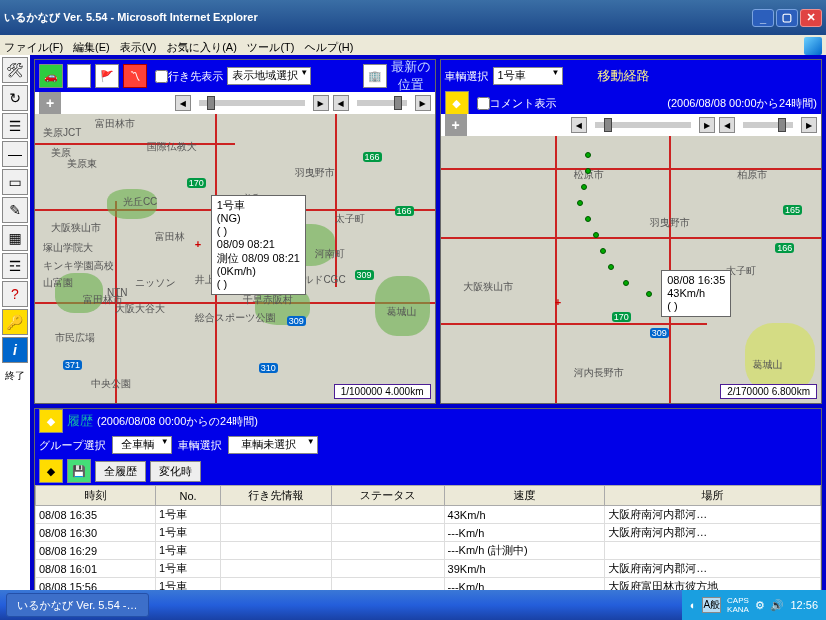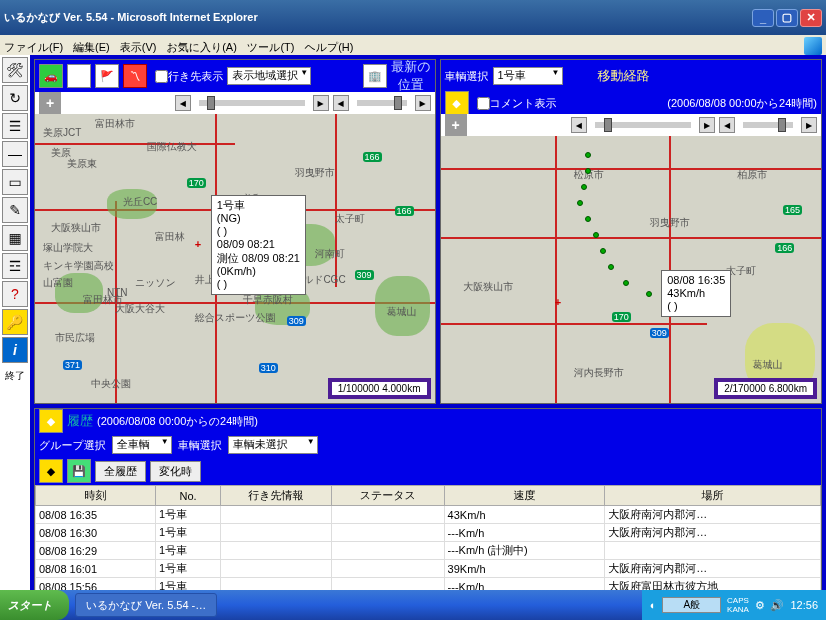--- a/index.html
+++ b/index.html
@@ -47,40 +47,40 @@
 .plus-btn{ width:22px; height:22px; background:#999; color:#fff; display:flex; align-items:center; justify-content:center; font-size:14px; font-weight:bold;}
 
 .map { flex:1; background:#d4d4c8; position:relative; overflow:hidden; }
 .map-line{ position:absolute; background:#cc2222; }
 .map-line.h{ height:2px; }
 .map-line.v{ width:2px; }
 .map-green{ position:absolute; background:#6ab04c; opacity:0.6; border-radius:40%;}
 .map-label{position:absolute; font-size:10px; color:#555; white-space:nowrap;}
 .route-badge{position:absolute; font-size:9px; color:#fff; background:#009944; border-radius:3px; padding:0 2px;}
 .route-badge.blue{background:#0066cc;}
-.scale-box{ position:absolute; bottom:4px; right:4px; background:#fff; border:4px solid #4c1d95; padding:1px 6px; font-size:10px;}
+.scale-box{ position:absolute; bottom:4px; right:4px; background:#fff; border:1px solid #4c1d95; padding:1px 6px; font-size:10px;}
 
 .info-popup{position:absolute; background:#fff; border:1px solid #666; padding:3px 5px; font-size:10px; line-height:1.2;}
 .track-dot{position:absolute; width:6px; height:6px; background:#0a0; border:1px solid #050; border-radius:50%;}
 
 .history-panel{ background:#fff; height:100%; border:1px solid #666; display:flex; flex-direction:column;}
 .hist-head{ background:#0000e8; color:#fff; height:24px; display:flex; align-items:center; padding:0 4px; gap:4px;}
-.hist-sub{ background:#0000e8; color:#fff; height:24px; display:flex; align-items:center; padding:0 4px; gap:6px;}
+.hist-sub{ background:#0000e8; color:#fff; height:24px; display:flex; align-items:center; padding:0 4px; gap:6px;text-align:center;}
 .hist-btns{ background:#0000e8; height:28px; display:flex; align-items:center; padding:0 4px; gap:4px;}
 .text-btn{ background:#eee; border:1px solid #888; padding:2px 8px; }
 .table-wrap{flex:1; overflow:auto; background:#fff;}
 table{ width:100%; border-collapse:collapse; font-size:10px;}
 th{ background:#ece9d8; border:1px solid #aaa; padding:2px; font-weight:normal;}
 td{ border:1px solid #ddd; padding:1px 3px; white-space:nowrap;}
 
 .taskbar{ position:absolute; bottom:0; left:0; right:0; height:30px; background:linear-gradient(to bottom,#3a78d6,#245edb,#1941a5); display:flex; align-items:center;}
 .start-btn{ height:30px; padding:0 16px 0 8px; background:linear-gradient(to bottom,#5fbb4e,#3a8e2e); color:#fff; font-weight:bold; font-style:italic; display:flex; align-items:center; border-radius:0 12px 12px 0;}
 .task-item{ height:24px; background:#3d6fc9; border:1px solid #2450a8; color:#fff; padding:0 10px; display:flex; align-items:center; margin-left:6px; border-radius:3px;}
 .tray{ margin-left:auto; height:30px; padding:0 8px; background:#1a9fe0; display:flex; align-items:center; color:#fff; gap:6px;}
-.lang-box{ background:#b8ddf5; color:#000; padding:0 20px; border:1px solid #888; font-size:10px;}
+.lang-box{ background:#b8ddf5; color:#000; padding:0 0; border:1px solid #888; font-size:10px;}
 </style>
 </head>
 <body>
 
 <div class="titlebar">
   <span>いるかなび Ver. 5.54 - Microsoft Internet Explorer</span>
   <span class="spacer"></span>
   <div class="win-btn win-min">_</div>
   <div class="win-btn win-max">▢</div>
   <div class="win-btn win-close">✕</div>
@@ -358,21 +358,20 @@
                 </tr>
               </tbody>
           </table>
         </div>
       </div>
     </div>
   </div>
 </div>
 
 <div class="taskbar">
-  <div class="start-btn">スタート</div>
   <div class="task-item">いるかなび Ver. 5.54 -…</div>
   <div class="tray">
     <span>◐</span>
     <span class="lang-box">A般</span>
     <span style="font-size:8px;">CAPS<br>KANA</span>
     <span>⚙</span>
     <span>🔊</span>
     <span>12:56</span>
   </div>
 </div>

